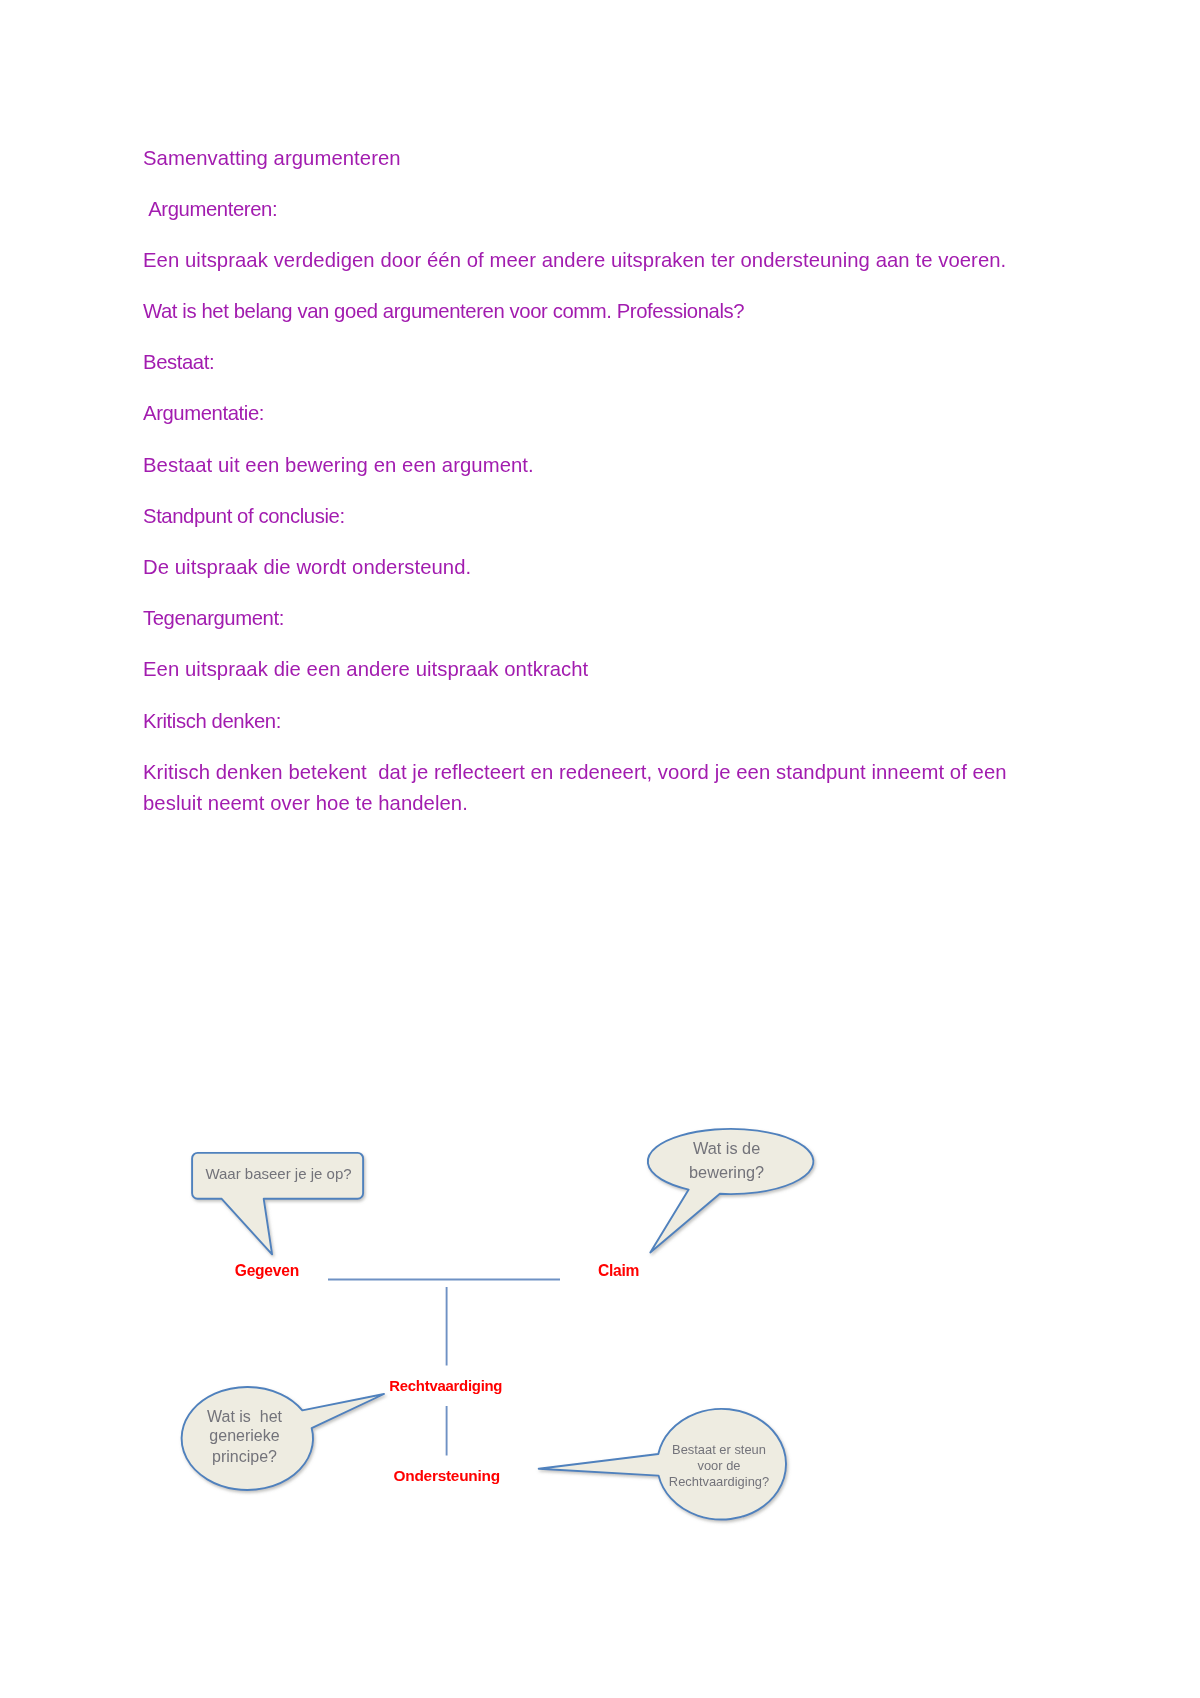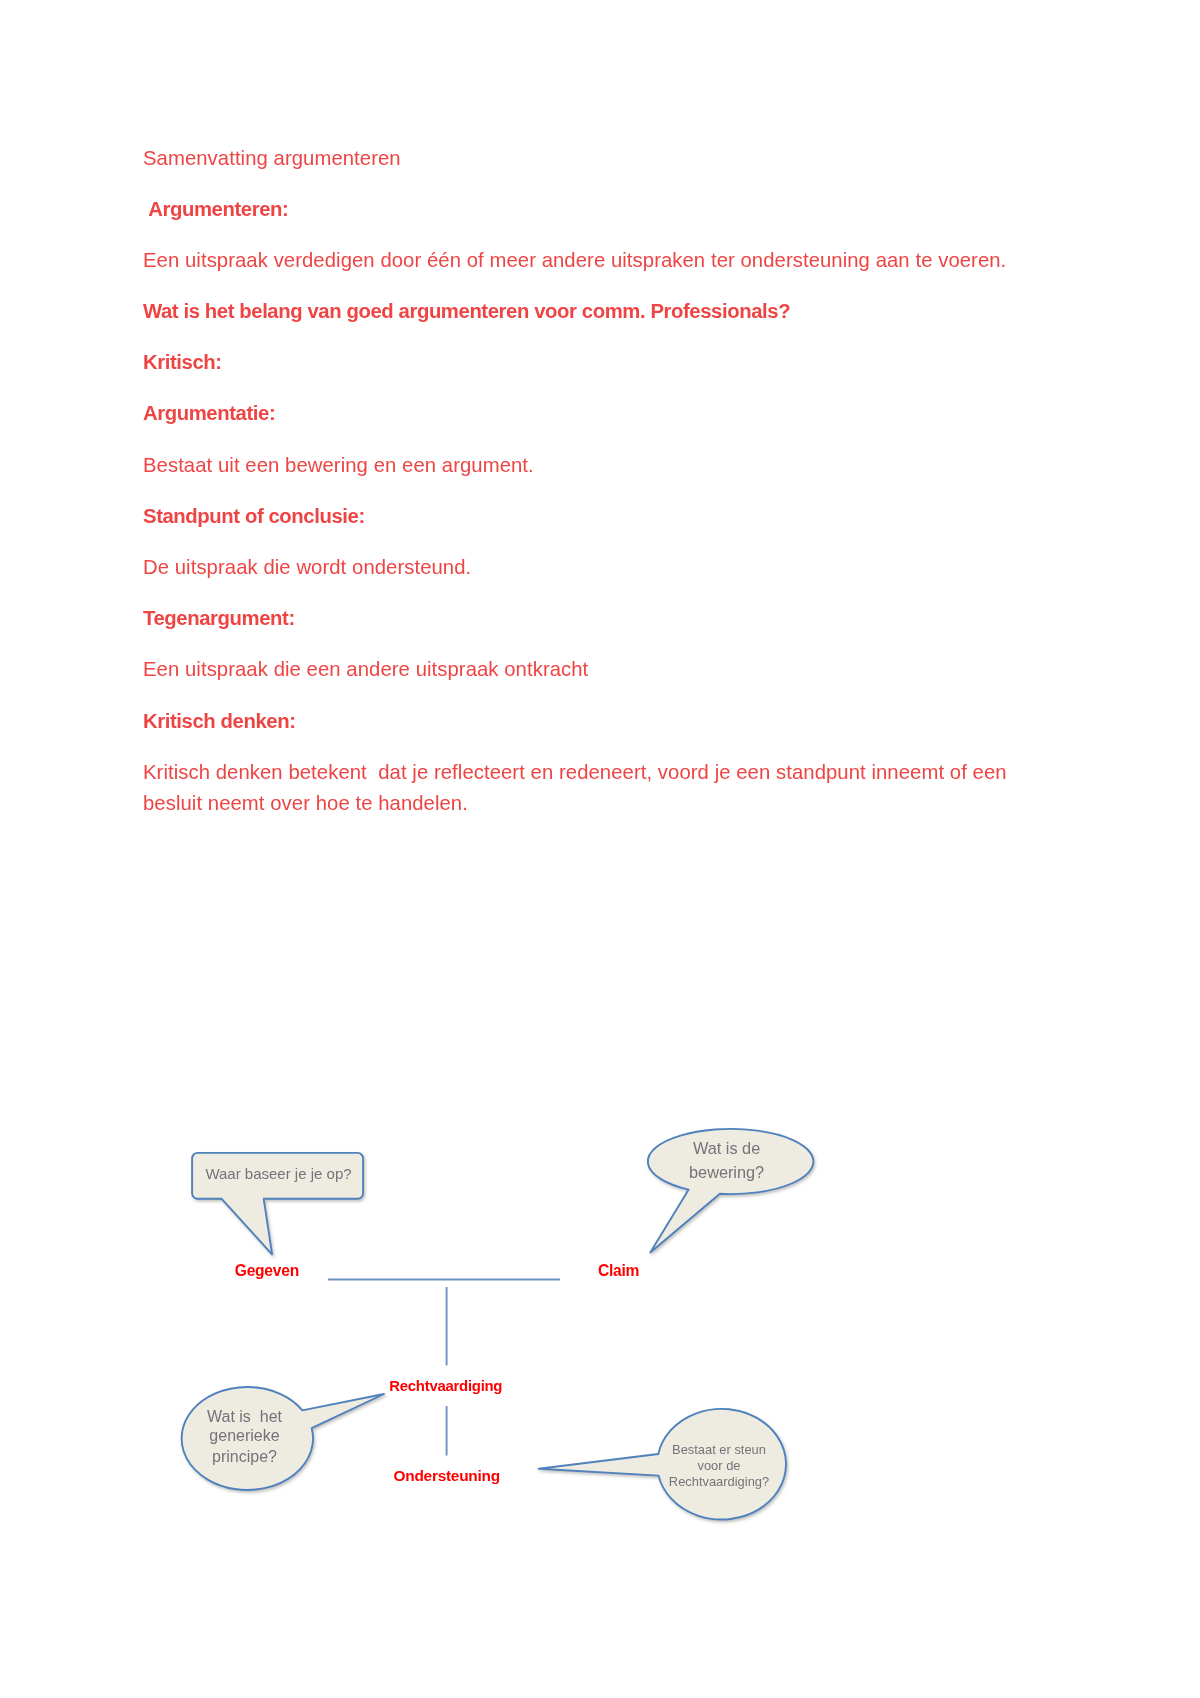--- a/index.html
+++ b/index.html
@@ -1,37 +1,37 @@
 <!DOCTYPE html>
 <html><head>
 <meta charset="utf-8">
 <title>Samenvatting argumenteren</title>
 <style>
   html,body{margin:0;padding:0;background:#ffffff;}
   body{width:1200px;height:1698px;font-family:"Liberation Sans",sans-serif;-webkit-font-smoothing:antialiased;}
   .page{position:relative;width:1200px;height:1698px;overflow:hidden;background:#fff;}
   .doc{position:absolute;left:143px;top:142.5px;width:912px;transform:translateZ(0);}
-  p.blk{margin:0 0 20.2px 0;color:#ef4444;font-size:20.3px;line-height:31px;font-weight:400;letter-spacing:0.07px;white-space:pre-wrap;}
-  p.blk.heading{font-weight:700;letter-spacing:-0.40px;}
+  p.blk{margin:0 0 20.2px 0;color:#a21caf;font-size:20.3px;line-height:31px;font-weight:400;letter-spacing:0.07px;white-space:pre-wrap;}
+  p.blk.heading{font-weight:400;letter-spacing:-0.40px;}
   .italic{}
   svg.diagram{position:absolute;left:0;top:0;width:1200px;height:1698px;}
   text.btxt{font-family:"Liberation Sans",sans-serif;fill:#73737A;}
   text.ntxt{font-family:"Liberation Sans",sans-serif;fill:#FF0000;font-weight:700;letter-spacing:-0.25px;}
 </style>
 </head>
 <body>
 
 <div class="page">
 
   <div class="doc">
     <p class="blk" id="t0">Samenvatting argumenteren</p>
     <p class="blk heading" id="h1">&nbsp;Argumenteren:</p>
     <p class="blk" id="p1">Een uitspraak verdedigen door één of meer andere uitspraken ter ondersteuning aan te voeren.</p>
     <p class="blk heading" id="h2">Wat is het belang van goed argumenteren voor comm. Professionals?</p>
-    <p class="blk heading" id="h3">Kritisch:</p>
+    <p class="blk heading" id="h3">Bestaat:</p>
     <p class="blk heading" id="h4">Argumentatie:</p>
     <p class="blk" id="p4"><span class="run">Bestaat uit een </span><span class="italic">bewering</span><span class="run"> en een </span><span class="italic">argument</span><span class="run">.</span></p>
     <p class="blk heading" id="h5">Standpunt of conclusie:</p>
     <p class="blk" id="p6">De uitspraak die wordt ondersteund.</p>
     <p class="blk heading" id="h6">Tegenargument:</p>
     <p class="blk" id="p7">Een uitspraak die een andere uitspraak ontkracht</p>
     <p class="blk heading" id="h7">Kritisch denken:</p>
     <p class="blk" id="p8">Kritisch denken betekent  dat je reflecteert en redeneert, voord je een standpunt inneemt of een besluit neemt over hoe te handelen.</p>
   </div>
 

